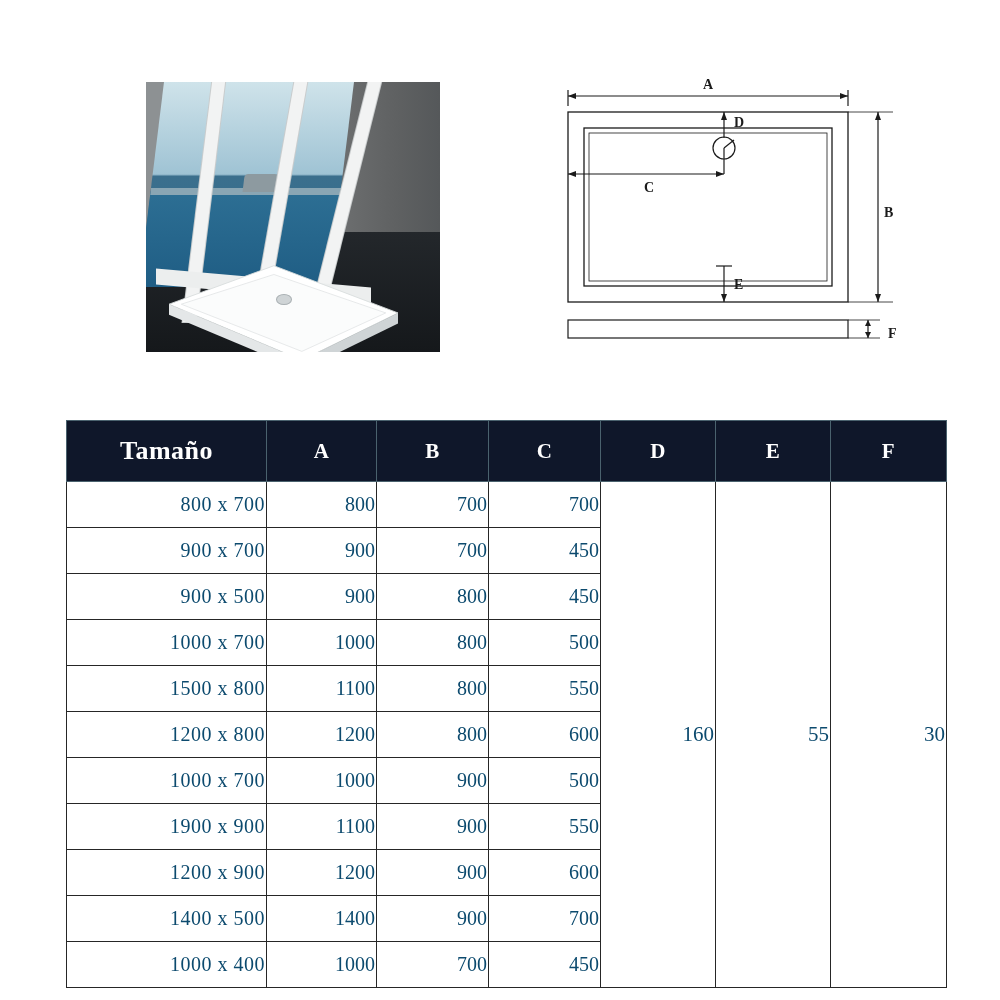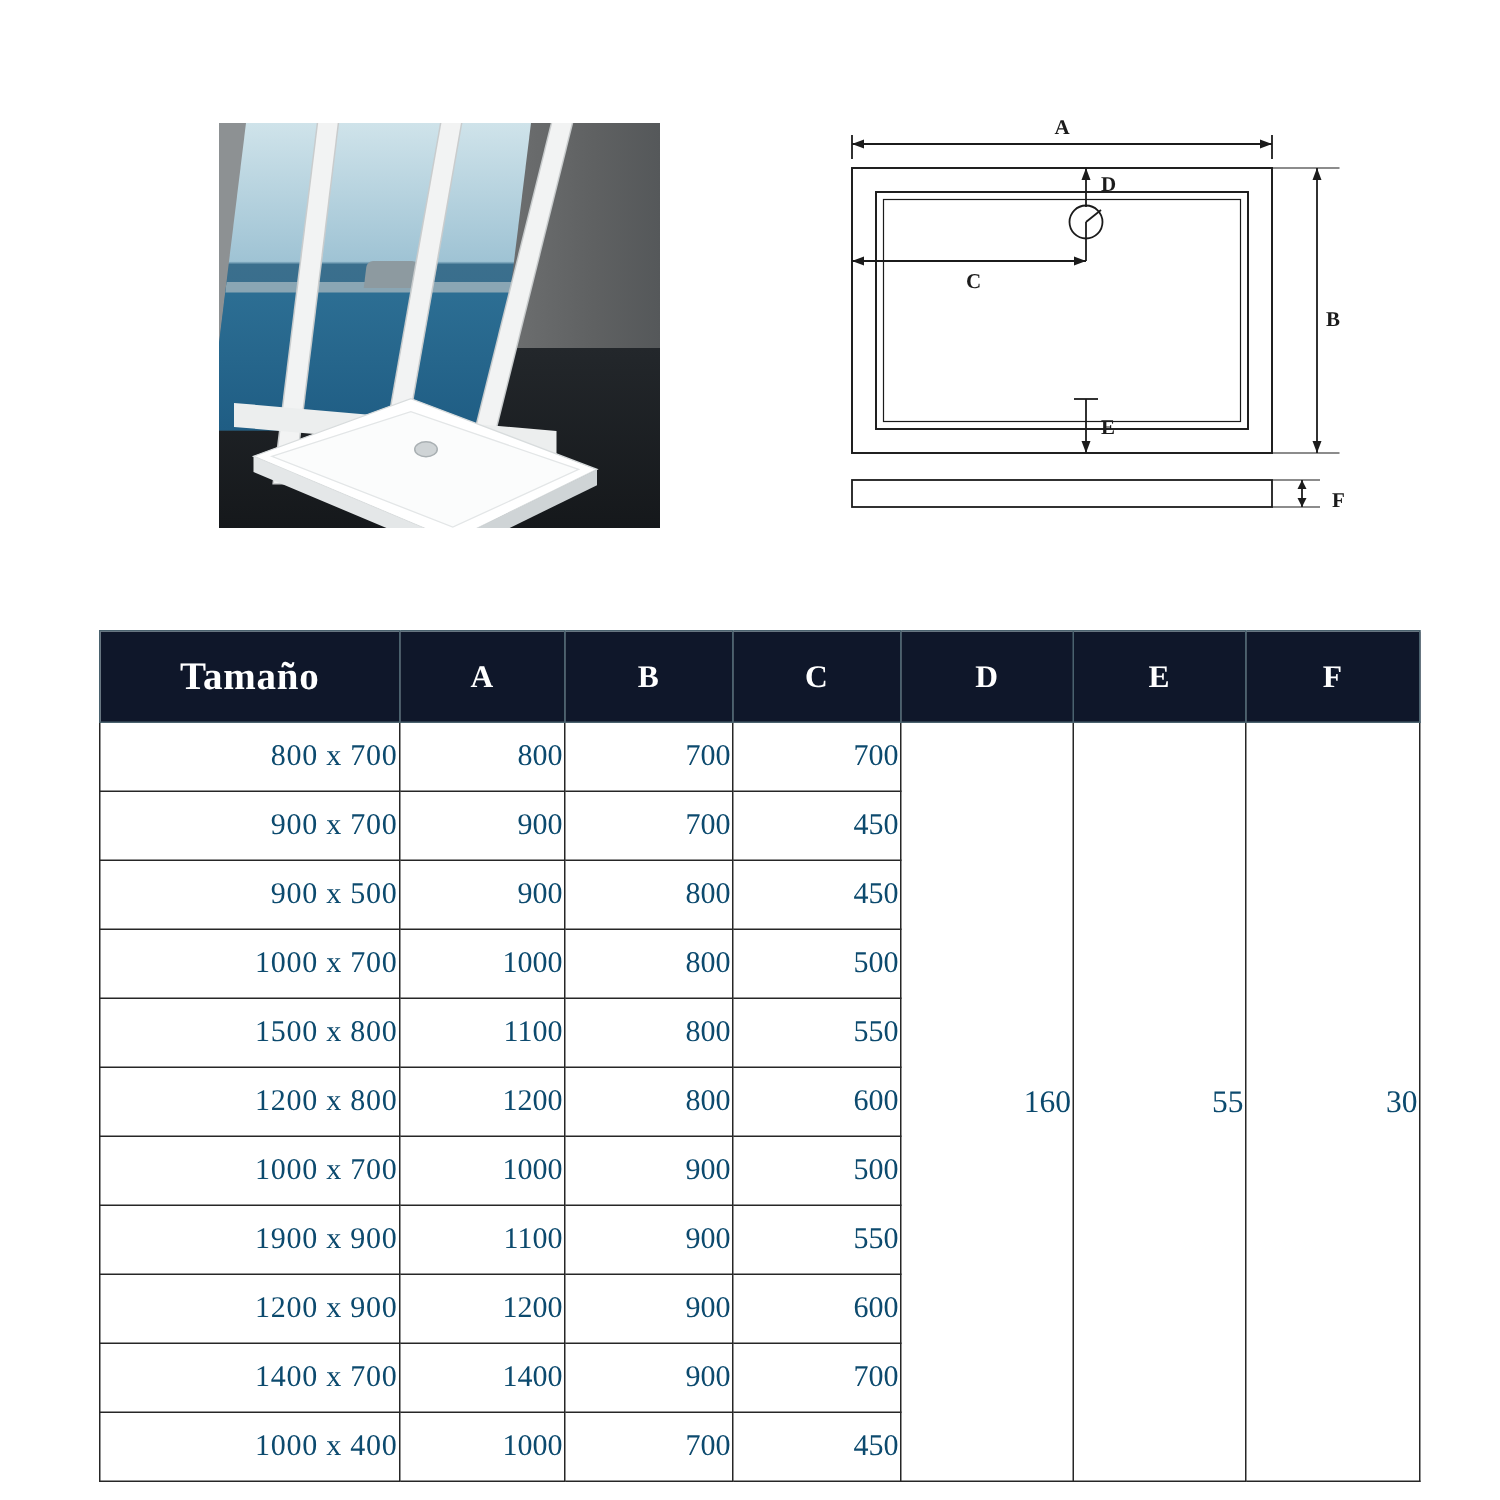--- a/index.html
+++ b/index.html
@@ -328,21 +328,21 @@
         <td>900</td>
         <td>550</td>
       </tr>
       <tr>
         <td class="size-cell">1200 x 900</td>
         <td>1200</td>
         <td>900</td>
         <td>600</td>
       </tr>
       <tr>
-        <td class="size-cell">1400 x 700</td>
+        <td class="size-cell">1400 x 500</td>
         <td>1400</td>
         <td>900</td>
         <td>700</td>
       </tr>
       <tr>
         <td class="size-cell">1000 x 400</td>
         <td>1000</td>
         <td>700</td>
         <td>450</td>
       </tr>

